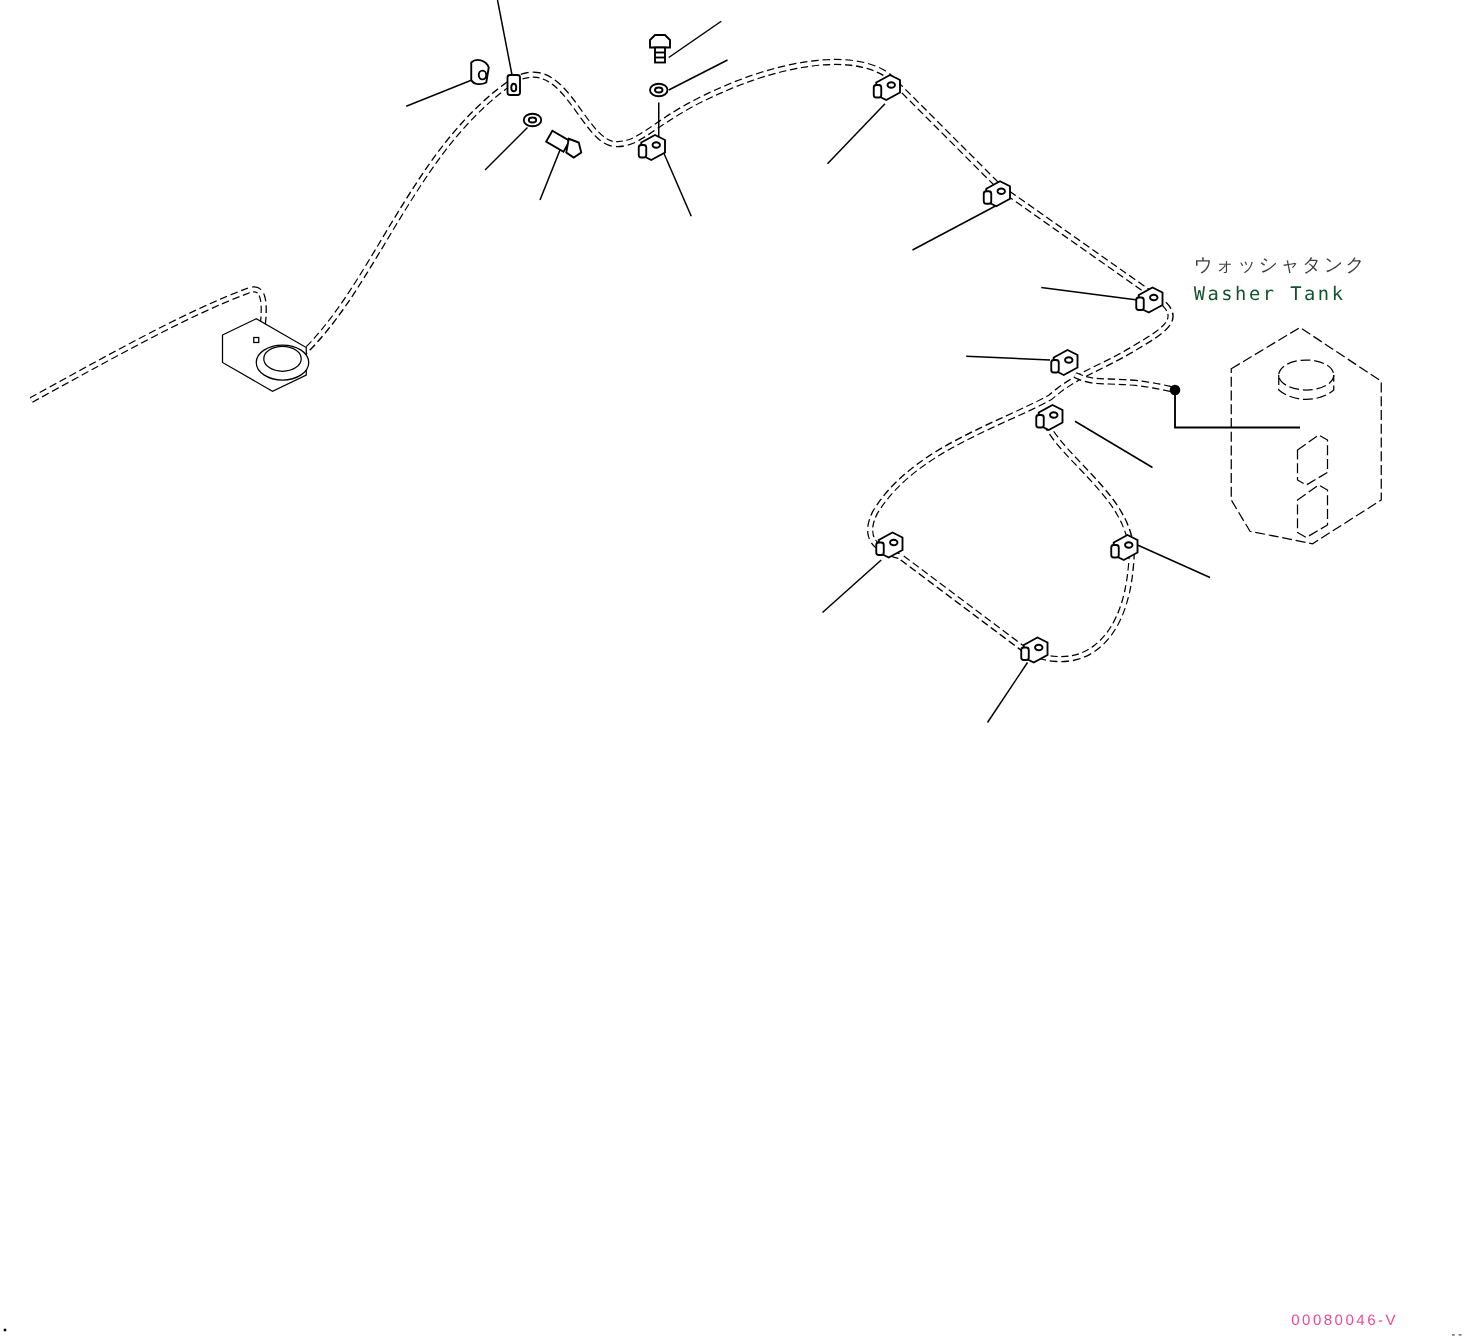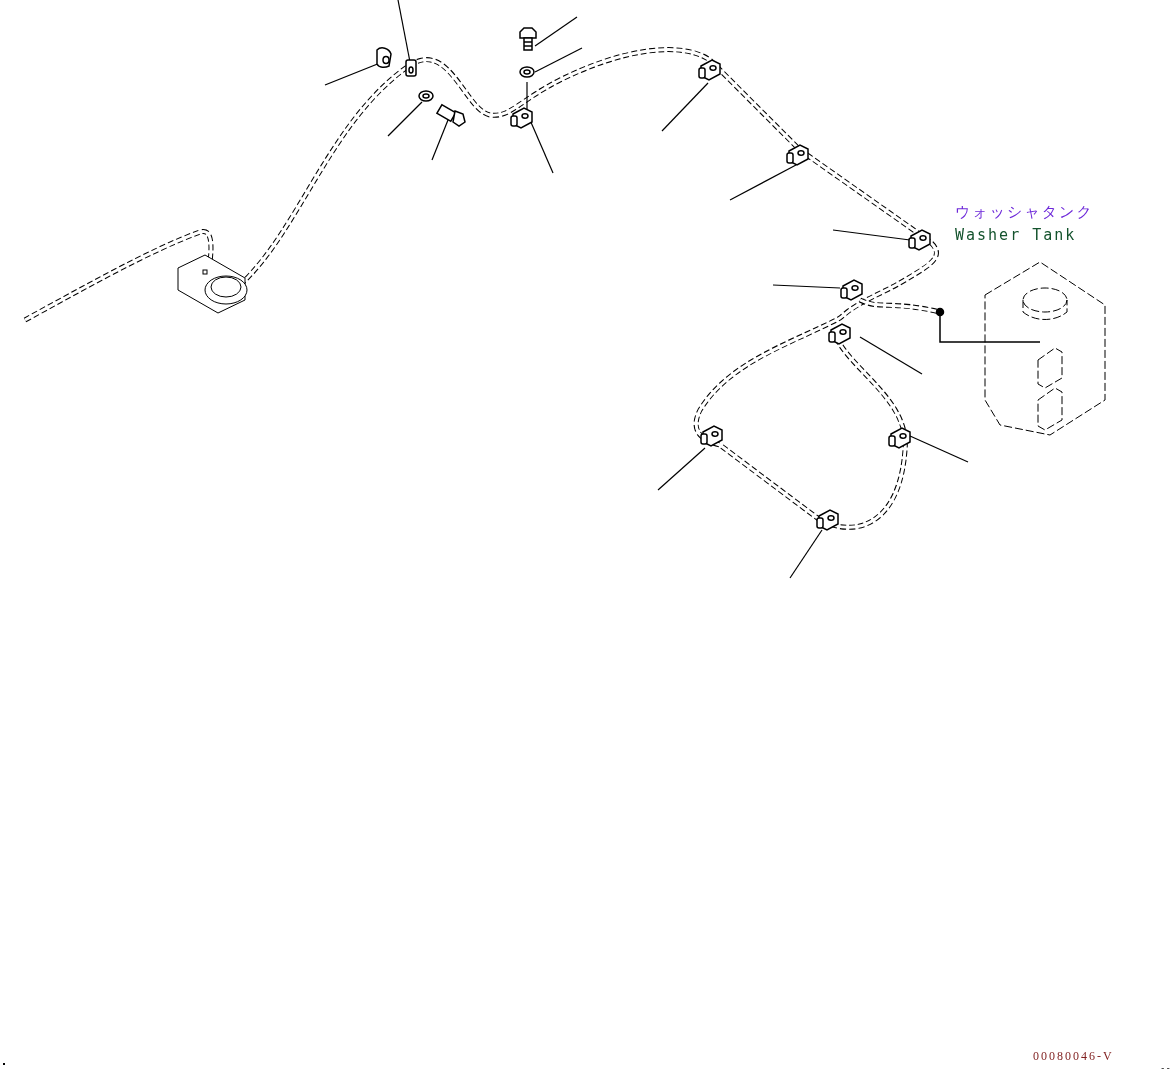--- a/index.html
+++ b/index.html
@@ -1,20 +1,20 @@
 <!DOCTYPE html>
 <html><head>
 <meta charset="utf-8">
 <style>
   html,body{margin:0;padding:0;background:#fff;}
   body{width:1174px;height:1071px;position:relative;overflow:hidden;font-family:"DejaVu Sans Mono","Liberation Mono",monospace;}
   #diagram{position:absolute;left:0;top:0;}
-  .label-jp{position:absolute;left:955px;top:203px;font-family:"DejaVu Sans",sans-serif;font-size:15px;letter-spacing:2px;color:#6d28d9;}
+  .label-jp{position:absolute;left:955px;top:203px;font-family:"DejaVu Sans",sans-serif;font-size:15px;letter-spacing:2px;color:#404040;}
   .label-en{position:absolute;left:955px;top:226px;font-family:"DejaVu Sans Mono",monospace;font-size:15px;letter-spacing:2px;color:#14532d;}
-  .drawing-id{position:absolute;left:1033px;top:1049px;font-family:Liberation Serif, serif;font-size:12px;letter-spacing:2px;color:#7f1d1d;text-align:center;}
+  .drawing-id{position:absolute;left:1033px;top:1049px;font-family:Liberation Sans, sans-serif;font-size:12px;letter-spacing:2px;color:#ec4899;text-align:center;}
   .corner-mark{position:absolute;left:1160px;top:1063px;font-size:9px;color:#000;}
   .dot-mark{position:absolute;left:3px;top:1063px;width:2px;height:2px;background:#000;}
 </style>
 </head>
 <body>
 
 <svg id="diagram" width="1174" height="1071" viewBox="0 0 1174 1071" xmlns="http://www.w3.org/2000/svg">
   <g id="hoses" fill="none" stroke="#000" stroke-width="1">
       <path d="M25,320 C80,290 150,250 200,232 C212,228 212,245 210,262" stroke="#000" stroke-width="5" stroke-dasharray="6,3"></path>
       <path d="M25,320 C80,290 150,250 200,232 C212,228 212,245 210,262" stroke="#fff" stroke-width="3"></path>

